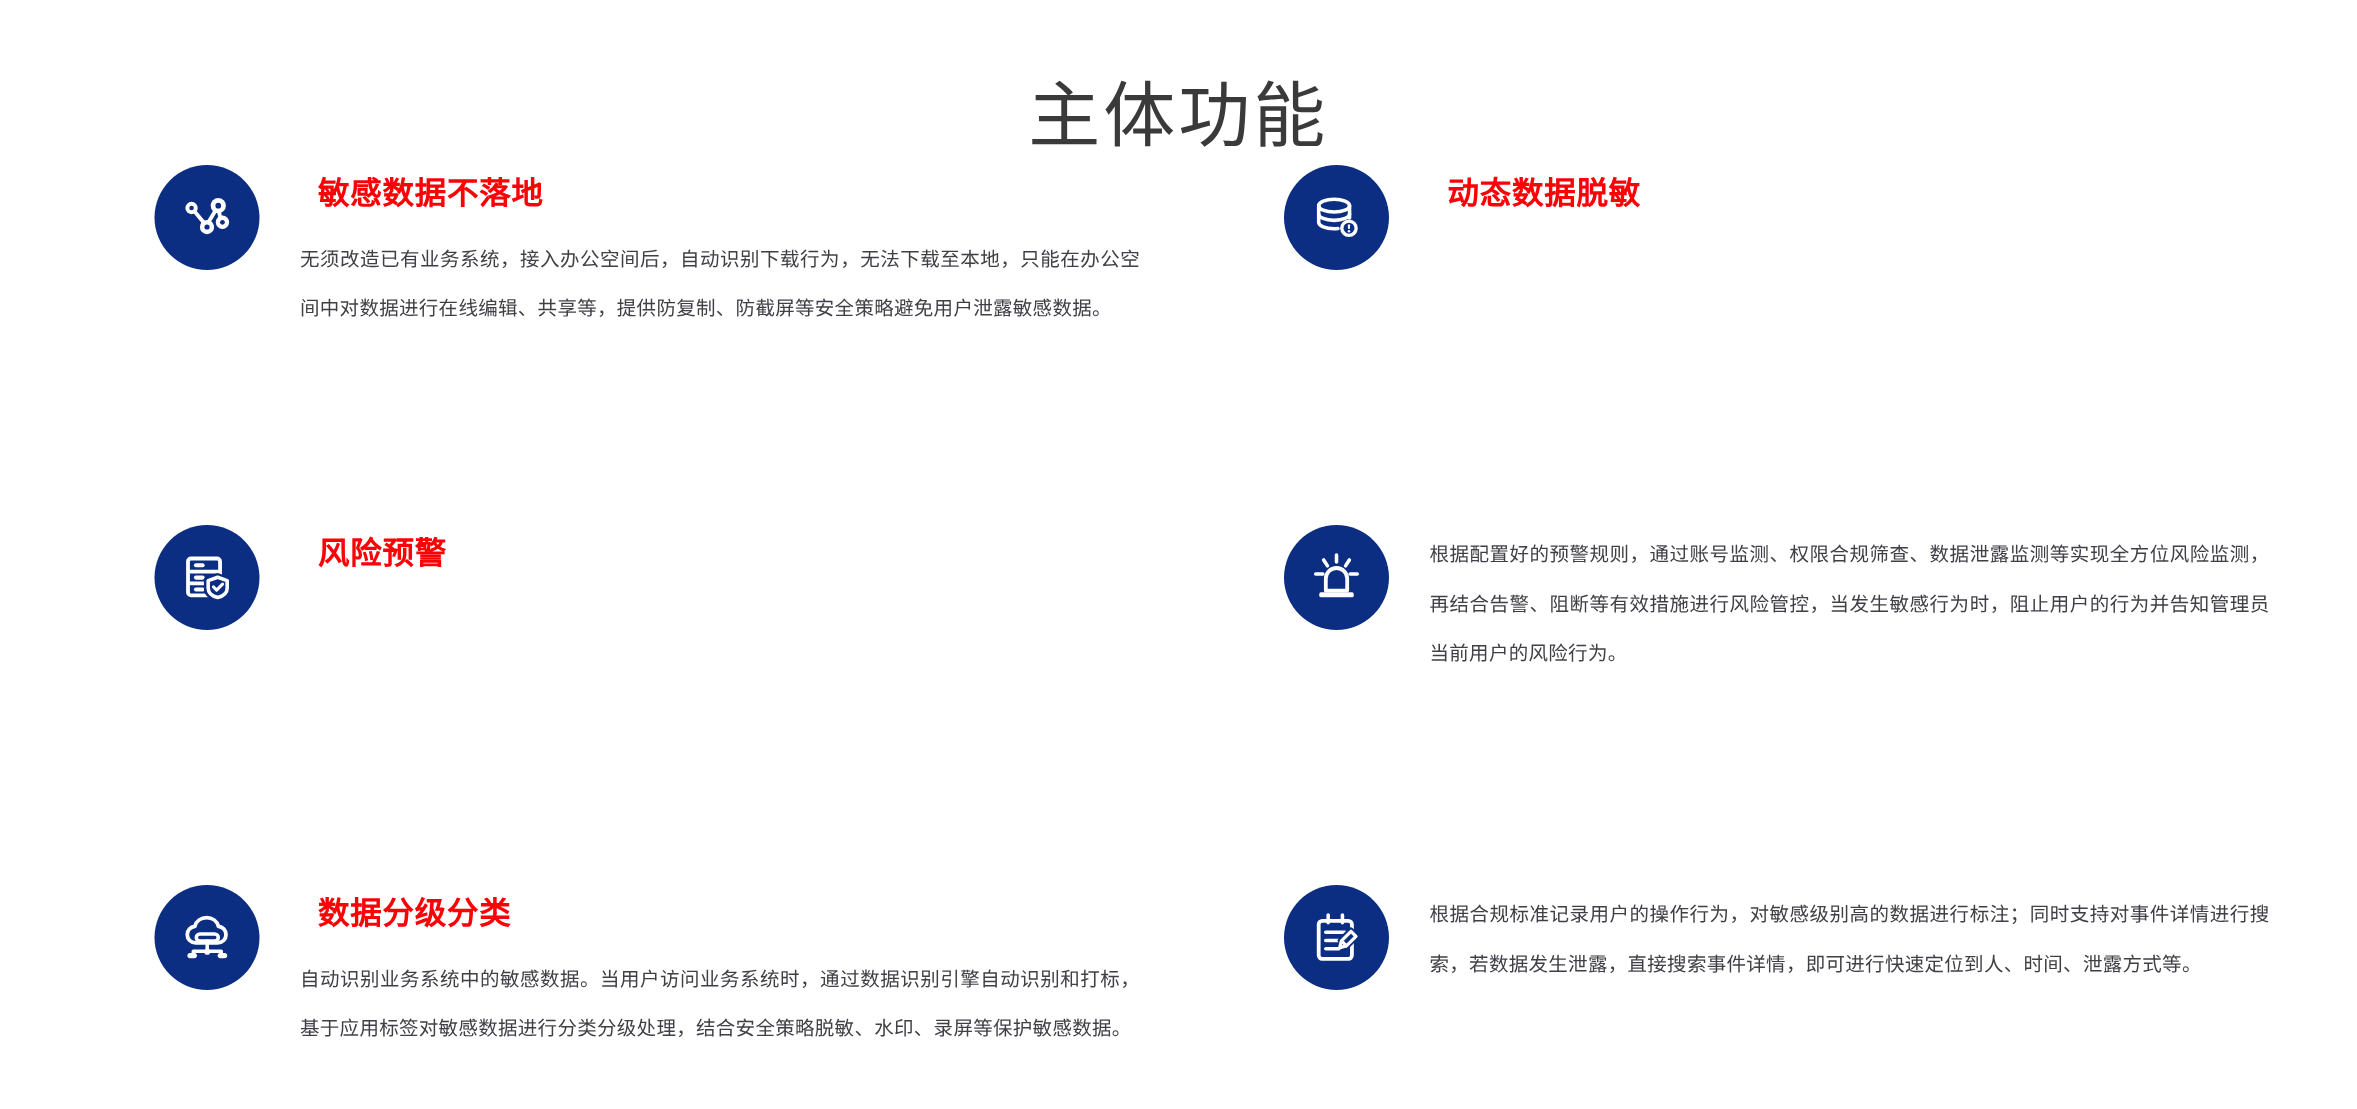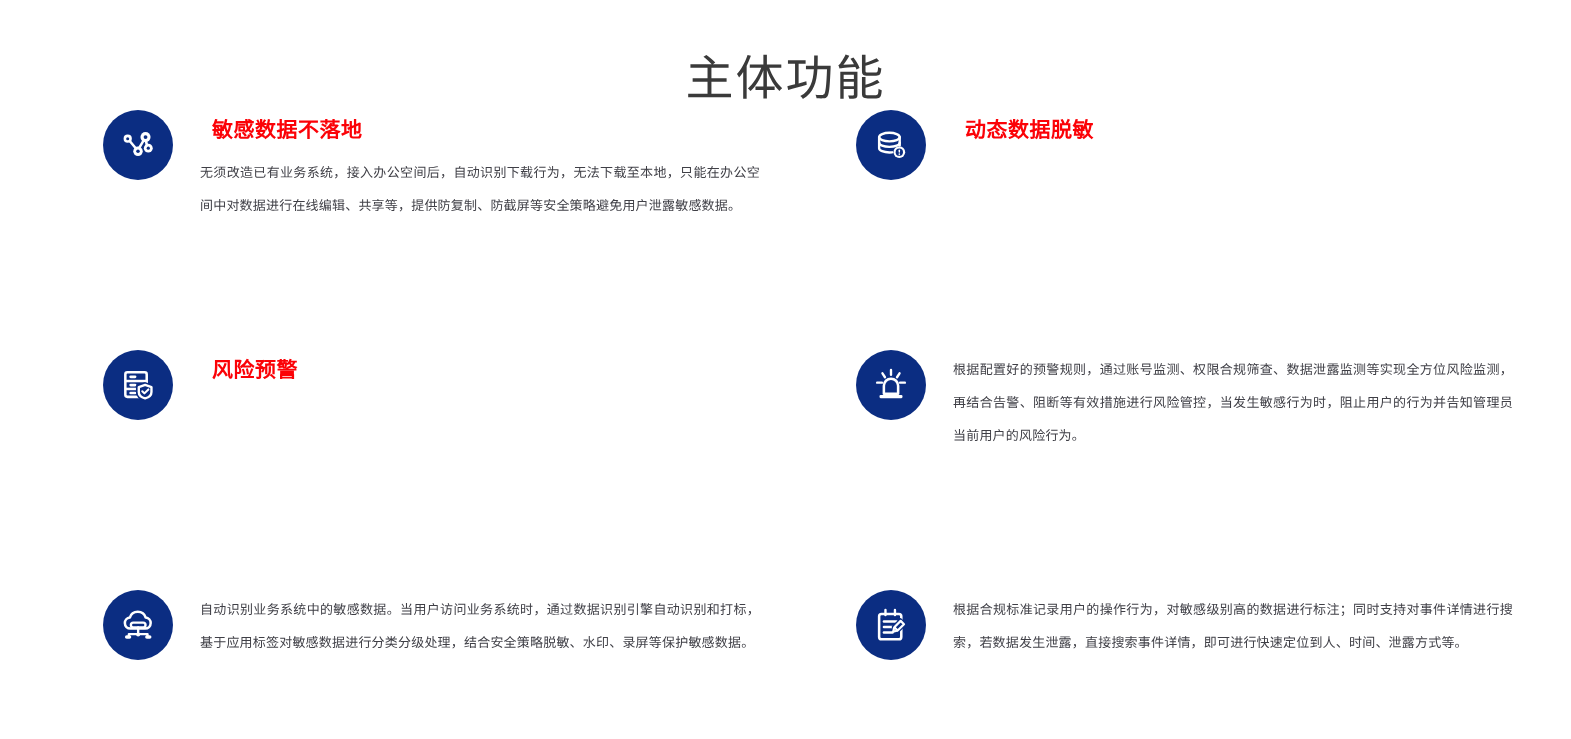--- a/index.html
+++ b/index.html
@@ -202,20 +202,21 @@
           <line x1="24.2" y1="27" x2="24.2" y2="35.5" stroke="#ffffff" stroke-width="3" stroke-linecap="round"></line>
           <path d="M12.5 38.5v-3h23.5v3" fill="none" stroke="#ffffff" stroke-width="3" stroke-linejoin="round"></path>
           <g fill="#ffffff">
             <rect x="7.5" y="37" width="8" height="4.4" rx="2.2"></rect>
             <rect x="33" y="37" width="8" height="4.4" rx="2.2"></rect>
             <circle cx="24.2" cy="36" r="2.6"></circle>
           </g>
         </svg>
       </div>
       <div class="feature-body">
+        <div class="feature-heading">数据分级分类</div>
         <p class="feature-desc">自动识别业务系统中的敏感数据。当用户访问业务系统时，通过数据识别引擎自动识别和打标，基于应用标签对敏感数据进行分类分级处理，结合安全策略脱敏、水印、录屏等保护敏感数据。</p>
       </div>
     </div>
 
     <div class="feature">
       <div class="feature-icon">
         <svg viewBox="0 0 48 48" aria-hidden="true">
           <g stroke="#ffffff" stroke-width="3" stroke-linecap="round">
             <line x1="17" y1="5" x2="17" y2="11.5"></line>
             <line x1="29" y1="5" x2="29" y2="11.5"></line>

